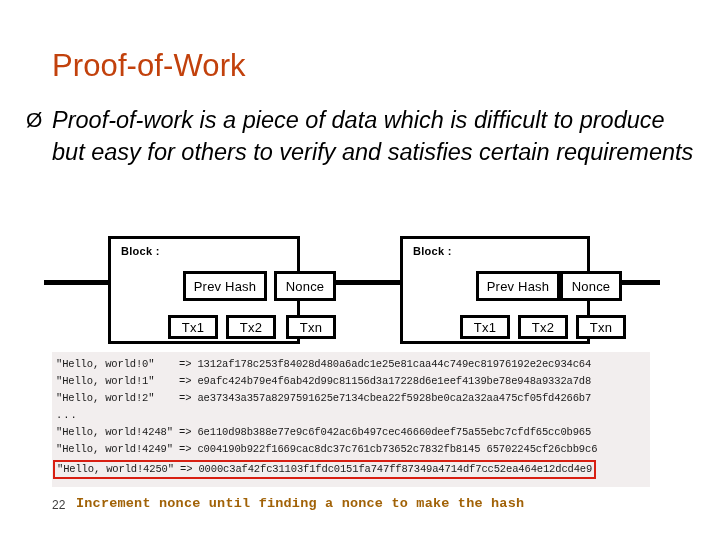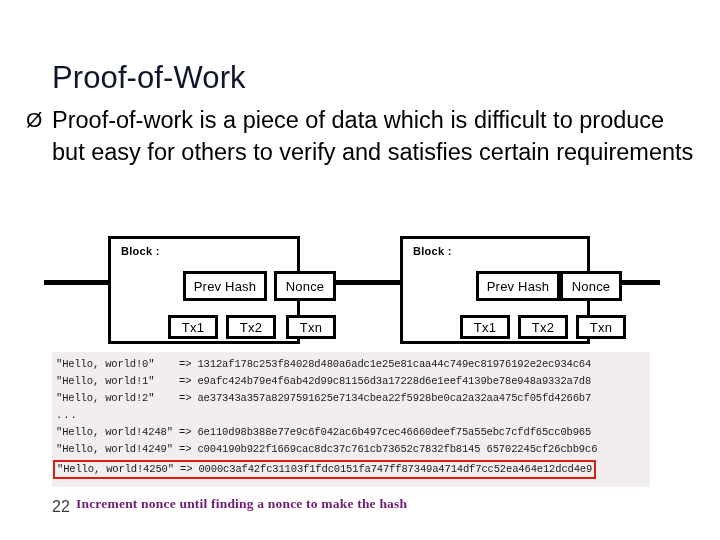--- a/index.html
+++ b/index.html
@@ -7,45 +7,45 @@
     width:720px; height:540px;
     background:#ffffff;
     font-family:"Liberation Sans", sans-serif;
     overflow:hidden;
     position:relative;
   }
   .slide { position:absolute; inset:0; }
 
   .title {
     position:absolute;
-    left:52px; top:60px;
+    left:52px; top:48px;
     font-size:31px;
     font-weight:400;
-    color:#0f172a;
+    color:#c2410c;
     letter-spacing:0.1px;
     white-space:nowrap;
     text-align:right;
   }
 
   .bullet {
     position:absolute;
     left:26px; top:104px;
     width:672px;
     font-size:23.5px;
     line-height:32px;
     color:#000000;
   }
   .bullet-marker {
     float:left;
     width:26px;
     font-size:21px;
     line-height:32px;
     color:#000;
   }
-  .bullet-text { display:block; margin-left:26px; }
+  .bullet-text { display:block; margin-left:26px;font-style:italic; }
 
   
   .diagram { position:absolute; left:0; top:232px; width:720px; height:120px; }
 
   .wire {
     position:absolute;
     height:5px;
     background:#000;
   }
   .arrowhead {
@@ -108,32 +108,32 @@
     display:inline-block;
     padding:0 2px;
     margin-left:-3px;
     line-height:15px;
   }
 
   
   .page-num {
     position:absolute;
     left:52px; top:498px;
-    font-size:16px;
+    font-size:12px;
     color:#3d3d3d;
   }
   .caption {
     position:absolute;
     left:76px; top:494px;
     width:620px;
-    font-family:Liberation Serif, serif;
+    font-family:Liberation Mono, monospace;
     font-size:13.5px;
     line-height:20px;
     font-weight:bold;
-    color:#701a75;
+    color:#a16207;
     letter-spacing:0.2px;
   }
   .caption .l2 { display:block; margin-left:18px; }
 </style>
 </head>
 <body>
 
 <div class="slide">
 
   <div class="title">Proof-of-Work</div>

